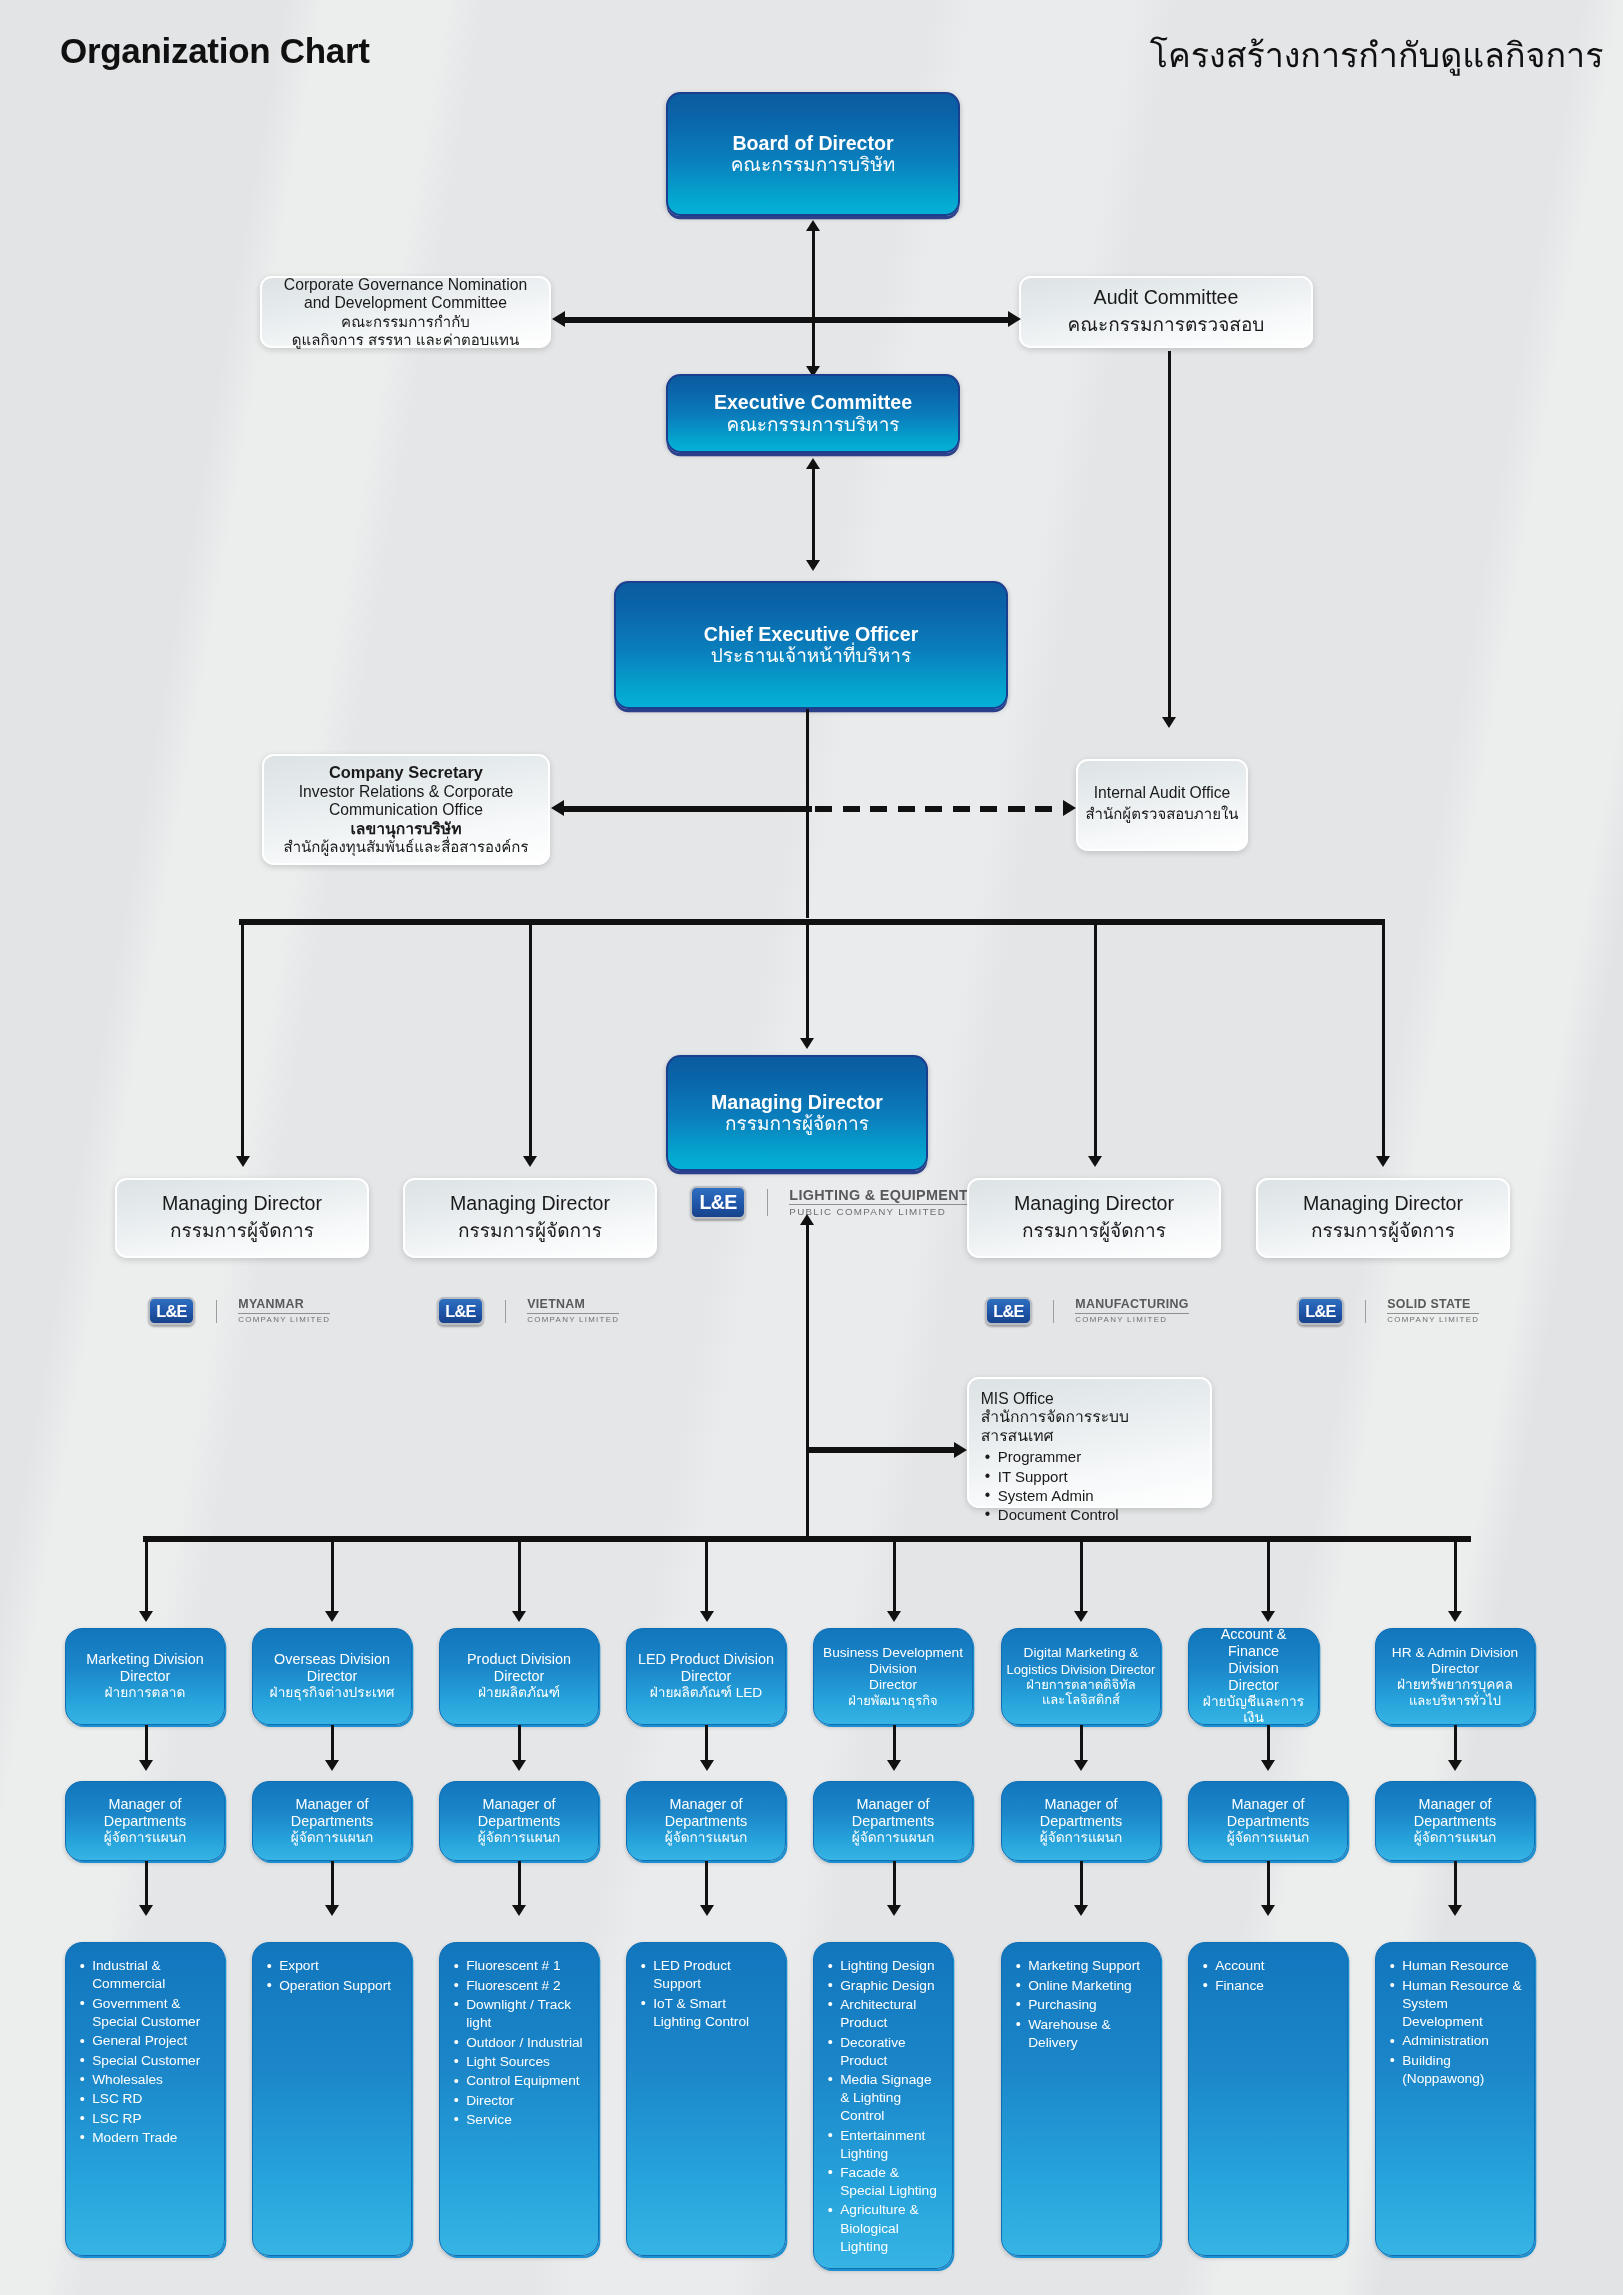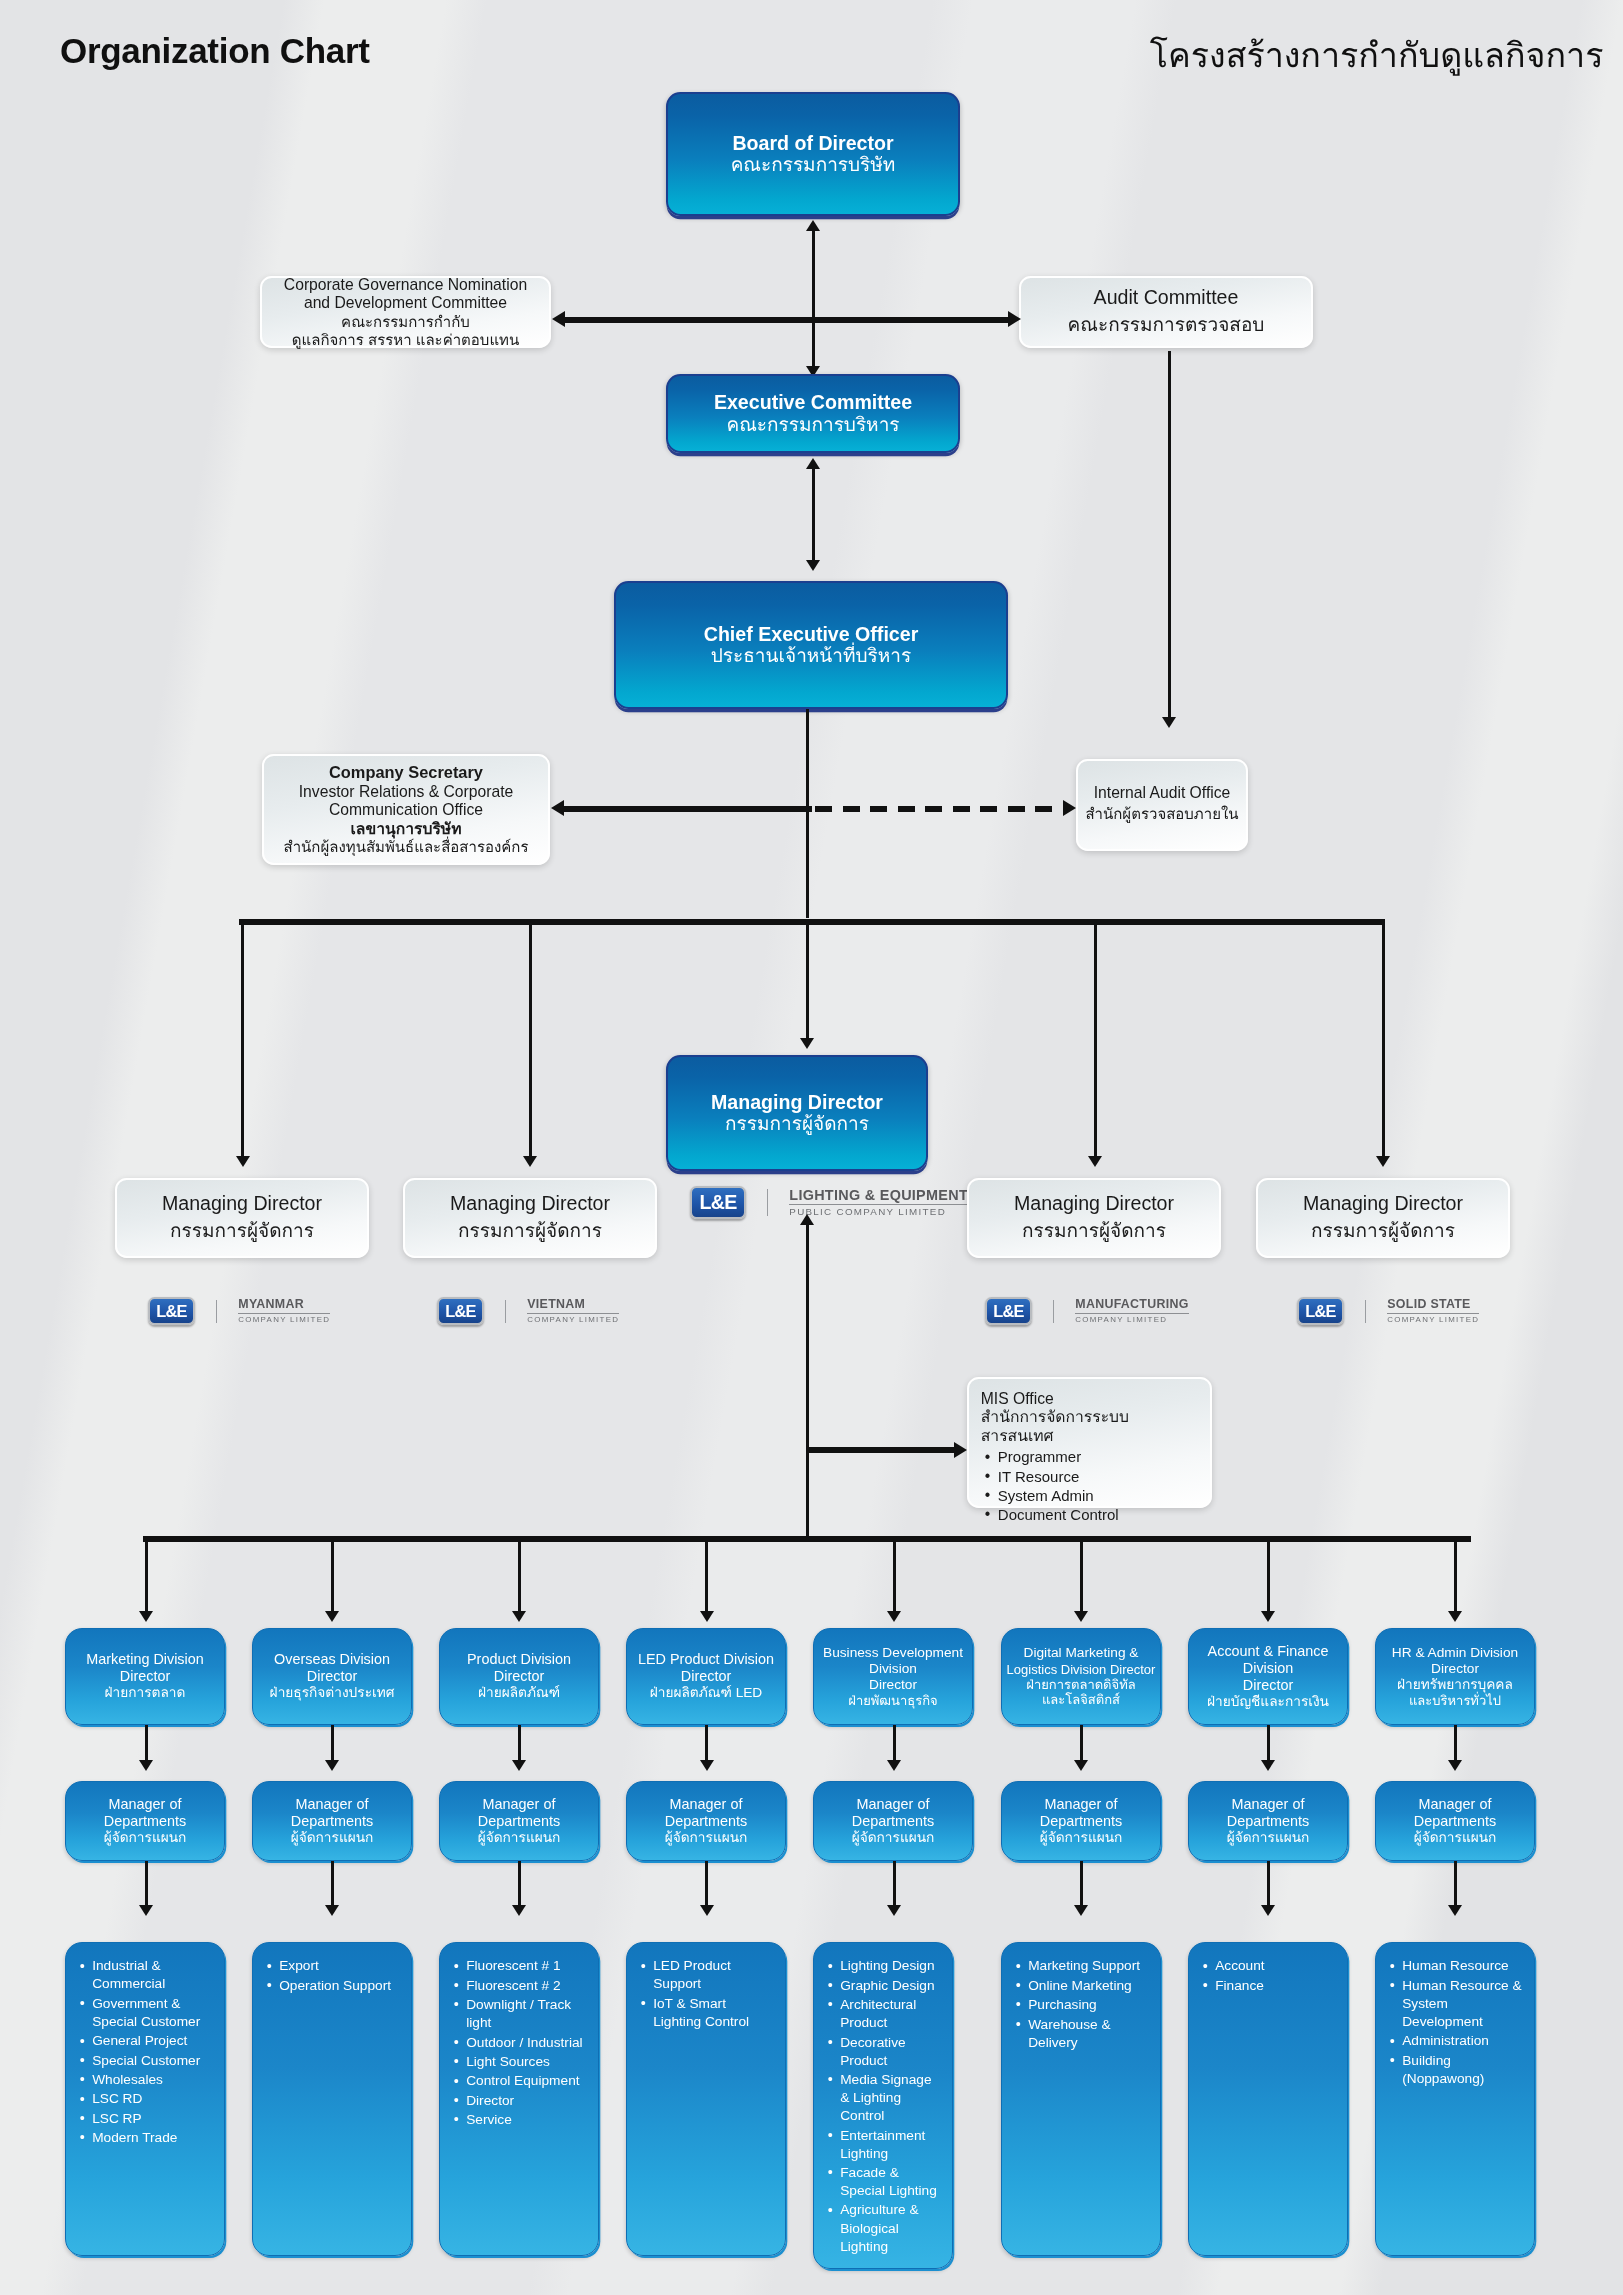--- a/index.html
+++ b/index.html
@@ -274,21 +274,21 @@
   <div class="vline" style="left:806px;top:1225px;height:314px;"></div>
 
   <div class="hline thick" style="left:809px;top:1447px;width:148px;"></div>
   <div class="arrow-r" style="left:954px;top:1442px;"></div>
 
   <div class="light misbox" style="left:967px;top:1377px;width:245px;height:131px;">
     <div class="t1">MIS Office</div>
     <div class="t1">สำนักการจัดการระบบสารสนเทศ</div>
     <ul>
       <li>Programmer</li>
-      <li>IT Resource</li>
+      <li>IT Support</li>
       <li>System Admin</li>
       <li>Document Control</li>
     </ul>
   </div>
 
   <div class="hline thick" style="left:143px;top:1536px;width:1328px;"></div>
 
   <div class="vline" style="left:145px;top:1536px;height:80px;"></div>
   <div class="arrow-d" style="left:139px;top:1611px;"></div>
   <div class="vline" style="left:331px;top:1536px;height:80px;"></div>
@@ -335,21 +335,21 @@
     <div class="txtline" style="font-size:13.7px;">Division</div>
     <div class="txtline" style="font-size:13.7px;">Director</div>
     <div class="txtline" style="font-size:13px;">ฝ่ายพัฒนาธุรกิจ</div>
   </div>
   <div class="box midblue" style="left:1001px;top:1628px;width:160px;height:97px;padding:2.6px 3.9px;">
     <div class="txtline" style="font-size:13.7px;">Digital Marketing &amp;</div>
     <div class="txtline" style="font-size:13px;">Logistics Division Director</div>
     <div class="txtline" style="font-size:13px;">ฝ่ายการตลาดดิจิทัล</div>
     <div class="txtline" style="font-size:13px;">และโลจิสติกส์</div>
   </div>
-  <div class="box midblue" style="left:1188px;top:1628px;width:160px;height:97px;padding:2.6px 5.2px;">
+  <div class="box midblue" style="left:1188px;top:1628px;width:131px;height:97px;padding:2.6px 5.2px;">
     <div class="txtline" style="font-size:14.4px;">Account &amp; Finance</div>
     <div class="txtline" style="font-size:14.4px;">Division</div>
     <div class="txtline" style="font-size:14.4px;">Director</div>
     <div class="txtline" style="font-size:13.7px;">ฝ่ายบัญชีและการเงิน</div>
   </div>
   <div class="box midblue" style="left:1375px;top:1628px;width:160px;height:97px;padding:2.6px 5.2px;">
     <div class="txtline" style="font-size:13.7px;">HR &amp; Admin Division</div>
     <div class="txtline" style="font-size:13.7px;">Director</div>
     <div class="txtline" style="font-size:13.7px;">ฝ่ายทรัพยากรบุคคล</div>
     <div class="txtline" style="font-size:13px;">และบริหารทั่วไป</div>

